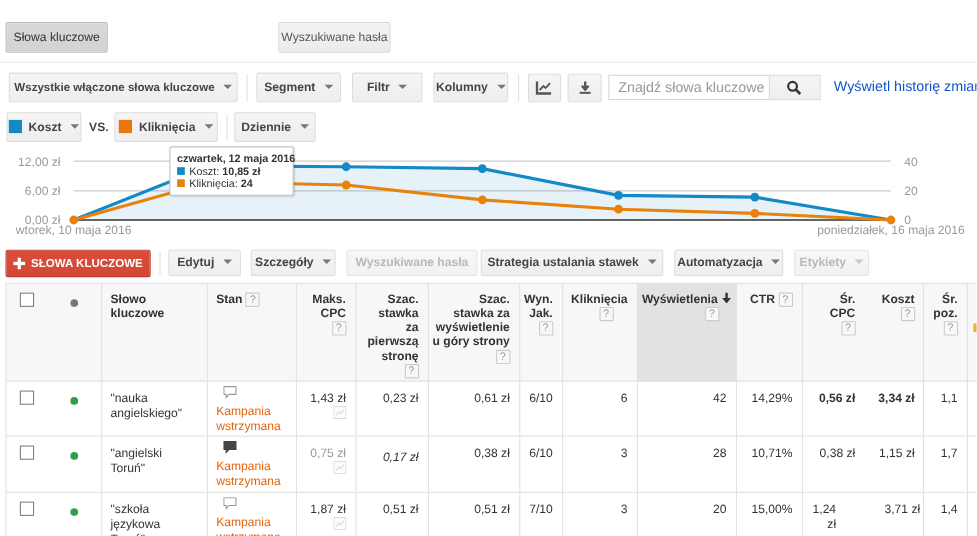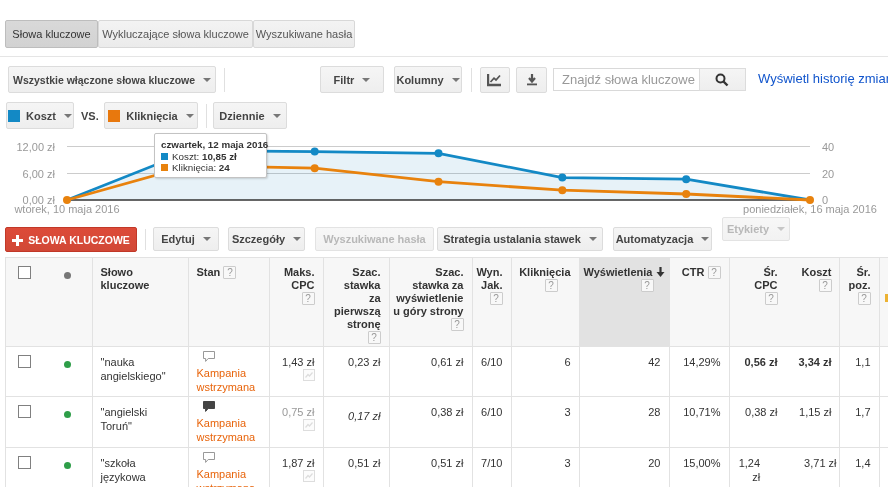--- a/index.html
+++ b/index.html
@@ -62,26 +62,26 @@
 .cb { display:inline-block; width:13px; height:13px; border:1px solid #808080; background:#fff; }
 .dot { display:inline-block; width:7px; height:7px; border-radius:50%; }
 .orange { color:#e8640b; }
 .bidbox { display:inline-block; }
 </style>
 </head>
 <body>
 <div id="page">
 
   <div class="tab sel" style="left:5px; width:93px;">Słowa kluczowe</div>
-  <div class="tab" style="left:98px; width:155px;">Wykluczające słowa kluczowe</div>
   <div class="tab" style="left:253px; width:102px;">Wyszukiwane hasła</div>
   <div id="tabline"></div>
 
   <div class="btn" style="left:8px; top:52px; width:208px; font-size:10.5px;">Wszystkie włączone słowa kluczowe <span class="caret"></span></div>
   <div class="vsep" style="left:224px; top:54px; height:24px;"></div>
+  <div class="btn" style="left:233px; top:52px; width:77px;">Segment <span class="caret"></span></div>
   <div class="btn" style="left:320px; top:52px; width:64px;">Filtr <span class="caret"></span></div>
   <div class="btn" style="left:394px; top:52px; width:68px;">Kolumny <span class="caret"></span></div>
   <div class="vsep" style="left:471px; top:54px; height:24px;"></div>
   <div class="btn" style="left:480px; top:53px; width:30px; height:26px;">
     <svg width="16" height="14" viewBox="0 0 16 14" style="margin-top:5px;">
         <path d="M1 1 V12 H14" stroke="#555" stroke-width="2.4" fill="none"></path>
         <path d="M3.5 9 L7 5.2 L9 7 L13 2.5" stroke="#555" stroke-width="1.7" fill="none"></path>
       </svg>
   </div>
   <div class="btn" style="left:516px; top:53px; width:31px; height:26px;">
@@ -147,21 +147,21 @@
   <div id="redbtn"><svg width="11" height="11" viewBox="0 0 11 11" style="margin:-1px 5px 0 0; vertical-align:middle;">
         <rect x="4" y="0" width="3" height="11" fill="#fff"></rect>
         <rect x="0" y="4" width="11" height="3" fill="#fff"></rect>
       </svg>SŁOWA KLUCZOWE</div>
   <div class="vsep" style="left:145px; top:215px; height:21px;"></div>
   <div class="btn" style="left:153px; top:213px; width:66px; height:24px; line-height:23px;">Edytuj <span class="caret"></span></div>
   <div class="btn" style="left:228px; top:213px; width:77px; height:24px; line-height:23px;">Szczegóły <span class="caret"></span></div>
   <div class="btn dis" style="left:315px; top:213px; width:119px; height:24px; line-height:23px;">Wyszukiwane hasła</div>
   <div class="btn" style="left:437px; top:213px; width:166px; height:24px; line-height:23px;">Strategia ustalania stawek <span class="caret"></span></div>
   <div class="btn" style="left:613px; top:213px; width:99px; height:24px; line-height:23px;">Automatyzacja <span class="caret"></span></div>
-  <div class="btn dis" style="left:722px; top:203px; width:68px; height:24px; line-height:23px;">Etykiety <span class="caret"></span></div>
+  <div class="btn dis" style="left:722px; top:213px; width:68px; height:24px; line-height:23px;">Etykiety <span class="caret"></span></div>
 
   <table id="tbl">
     <colgroup>
       <col style="width:87px;">
         <col style="width:96px;">
         <col style="width:81px;">
       <col style="width:54px;">
         <col style="width:66px;">
         <col style="width:83px;">
       <col style="width:39px;">

